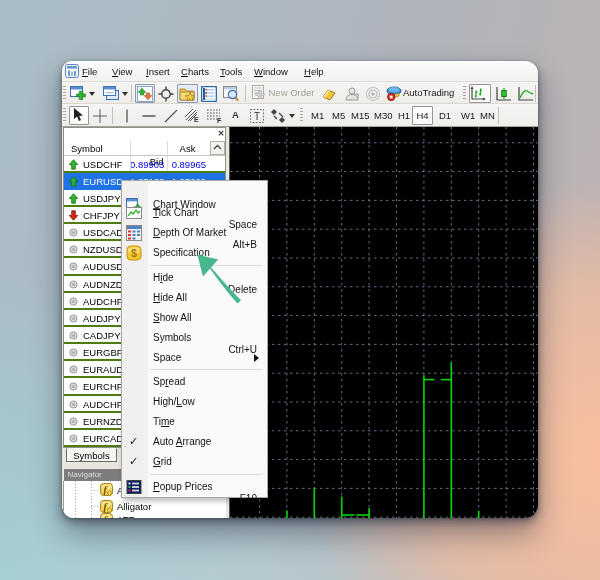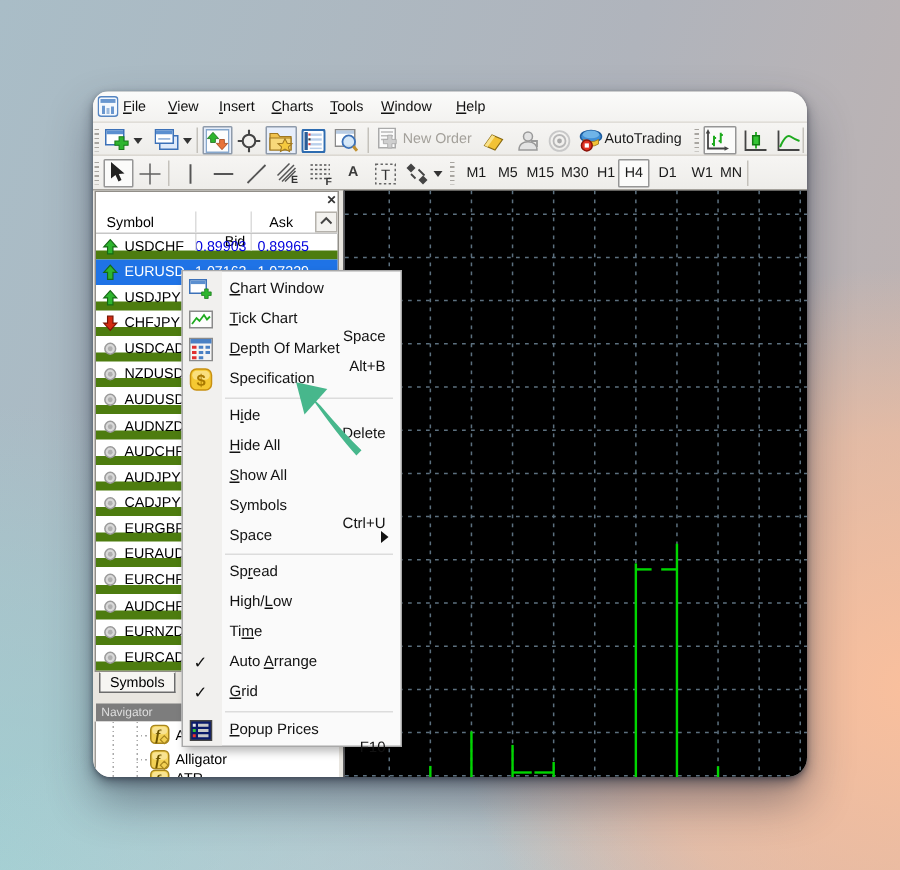--- a/index.html
+++ b/index.html
@@ -32,21 +32,21 @@
 .pressedb { position:absolute; border:1px solid #8f9bab; background:#e7eefa; border-radius:1px; }
 .dda { position:absolute; width:0; height:0; border-left:3px solid transparent; border-right:3px solid transparent; border-top:4px solid #333; }
 .ticon { position:absolute; }
 .ttext { position:absolute; font-size:9.5px; color:#1a1a1a; }
 .tftext { position:absolute; font-size:9.5px; color:#1a1a1a; top:5.5px; }
 
 .mw { position:absolute; left:1px; top:66px; width:163px; height:321px; background:#fff; border:1px solid #918e88; }
 .mwtitle { position:absolute; left:2px; top:66px; width:149px; height:12.5px; background:#7d7d7d; color:#dedede; font-size:8px; line-height:12.5px; padding-left:3.5px; z-index:3;}
 .mwx { position:absolute; left:153px; top:66px; width:12px; height:13px; z-index:3; color:#333; font-size:8px; line-height:13px; text-align:center; font-weight:bold;}
 .mwhead { position:absolute; left:0; top:12.5px; width:161px; height:15px; background:#fff; border-bottom:1px solid #c6c6c6; font-size:9.5px; color:#000; }
-.mwrow { position:absolute; left:0; width:161px; height:17.15px; font-size:9.5px; border-bottom:6px solid #4d7c0f;}
+.mwrow { position:absolute; left:0; width:161px; height:17.15px; font-size:9.5px; border-bottom:2px solid #4d7c0f;}
 .sym { position:absolute; left:19px; top:3px; color:#000; }
 .bidv { position:absolute; left:66px; width:33.5px; top:3px; text-align:right; color:#0000dd; font-size:9.5px;}
 .askv { position:absolute; left:105px; width:37px; top:3px; text-align:right; color:#0000dd; font-size:9.5px;}
 .colsep { position:absolute; top:0; bottom:0; width:1px; background:#dcdcdc; }
 .upbtn { position:absolute; left:146px; top:0; width:15px; height:14px; background:#f3f2ef; border:1px solid #b5b2ac; }
 .symtab { position:absolute; left:4px; top:386.5px; width:51px; height:14.5px; background:#f6f5f2; border:1px solid #6c6c6c; border-top:1px solid #f6f5f2; font-size:9.5px; text-align:center; line-height:13px; color:#000;}
 .navtitle { position:absolute; left:2px; top:407.5px; width:161px; height:12px; background:#7d7d7d; color:#dedede; font-size:8px; line-height:12px; padding-left:3.5px;}
 .navbody { position:absolute; left:1px; top:419.5px; width:163px; height:37.5px; background:#fff; border-left:1px solid #9f9c96; }
 .nitem { position:absolute; font-size:9.5px; color:#000; }
 
@@ -488,21 +488,21 @@
       <line x1="126.3" y1="388" x2="139.1" y2="388"></line>
       <line x1="193.9" y1="252.6" x2="204.4" y2="252.6"></line>
       <line x1="210.8" y1="252.6" x2="221.3" y2="252.6"></line>
       </g>
     </svg>
   </div>
 
   <div class="menu">
     <div class="mgut"></div>
     <div id="mitems">
-      <div class="mitem" style="top:2.0px">
+      <div class="mitem" style="top:14px">
           <svg class="gicon" viewBox="0 0 16 16">
             <rect x="0.5" y="1.5" width="11" height="9" fill="#fff" stroke="#3c71b8"></rect>
             <rect x="1" y="2" width="10" height="2.4" fill="#5b8fd0"></rect>
             <path d="M10.2 11.4 h2 V9.4 h2.4 v2 h2 v2.4 h-2 v2 h-2.4 v-2 h-2 Z" fill="#2eb52e" stroke="#1a7a1a" stroke-width="0.5" transform="translate(-1.8,-1.8)"></path>
           </svg>
           <span class="mlabel"><u>C</u>hart Window</span>
         </div>
       <div class="mitem" style="top:22.0px">
           <svg class="gicon" viewBox="0 0 16 16">
             <rect x="0.5" y="2.5" width="15" height="11" fill="#fdfdfd" stroke="#8a8a8a"></rect>

